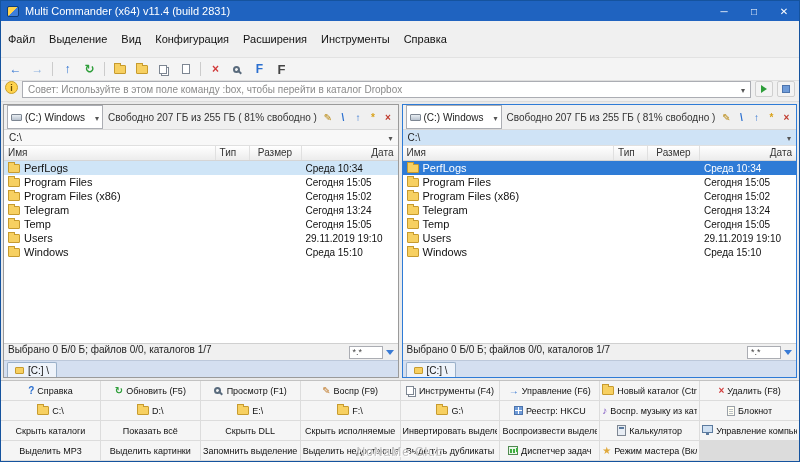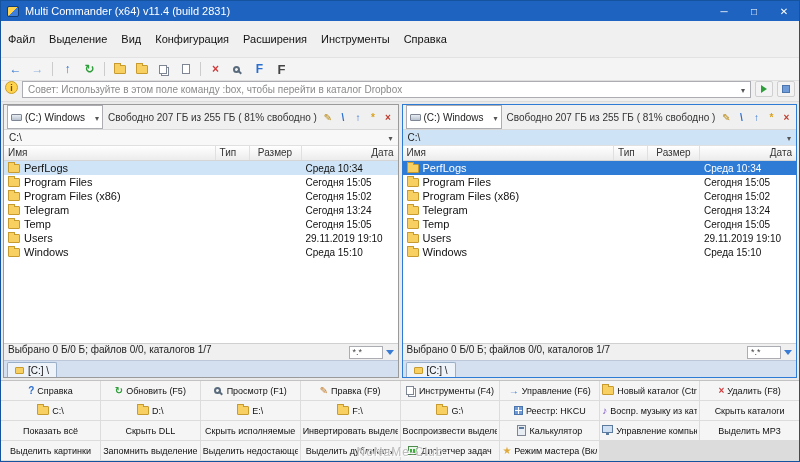--- a/index.html
+++ b/index.html
@@ -436,21 +436,21 @@
         <div class="gbtn">
           <span class="gglyph" style="color: rgb(46, 158, 58);">↻</span>
           <span class="glabel">Обновить (F5)</span>
         </div>
         <div class="gbtn">
           <span class="s-magnifier"></span>
           <span class="glabel">Просмотр (F1)</span>
         </div>
         <div class="gbtn">
           <span class="gglyph" style="color: rgb(192, 122, 42);">✎</span>
-          <span class="glabel">Правка (F9)</span>
+          <span class="glabel">Воспр (F9)</span>
         </div>
         <div class="gbtn">
           <span class="s-copy"></span>
           <span class="glabel">Инструменты (F4)</span>
         </div>
         <div class="gbtn">
           <span class="gglyph" style="color: rgb(42, 111, 208);">→</span>
           <span class="glabel">Управление (F6)</span>
         </div>
         <div class="gbtn">
@@ -483,20 +483,24 @@
         </div>
         <div class="gbtn">
           <span class="s-registry"></span>
           <span class="glabel">Реестр: HKCU</span>
         </div>
         <div class="gbtn">
           <span class="gglyph" style="color: rgb(122, 79, 192);">♪</span>
           <span class="glabel">Воспр. музыку из каталога</span>
         </div>
         <div class="gbtn">
+          <span class="s-notepad"></span>
+          <span class="glabel">Блокнот</span>
+        </div>
+        <div class="gbtn">
           <span class="glabel">Скрыть каталоги</span>
         </div>
         <div class="gbtn">
           <span class="glabel">Показать всё</span>
         </div>
         <div class="gbtn">
           <span class="glabel">Скрыть DLL</span>
         </div>
         <div class="gbtn">
           <span class="glabel">Скрыть исполняемые</span>

